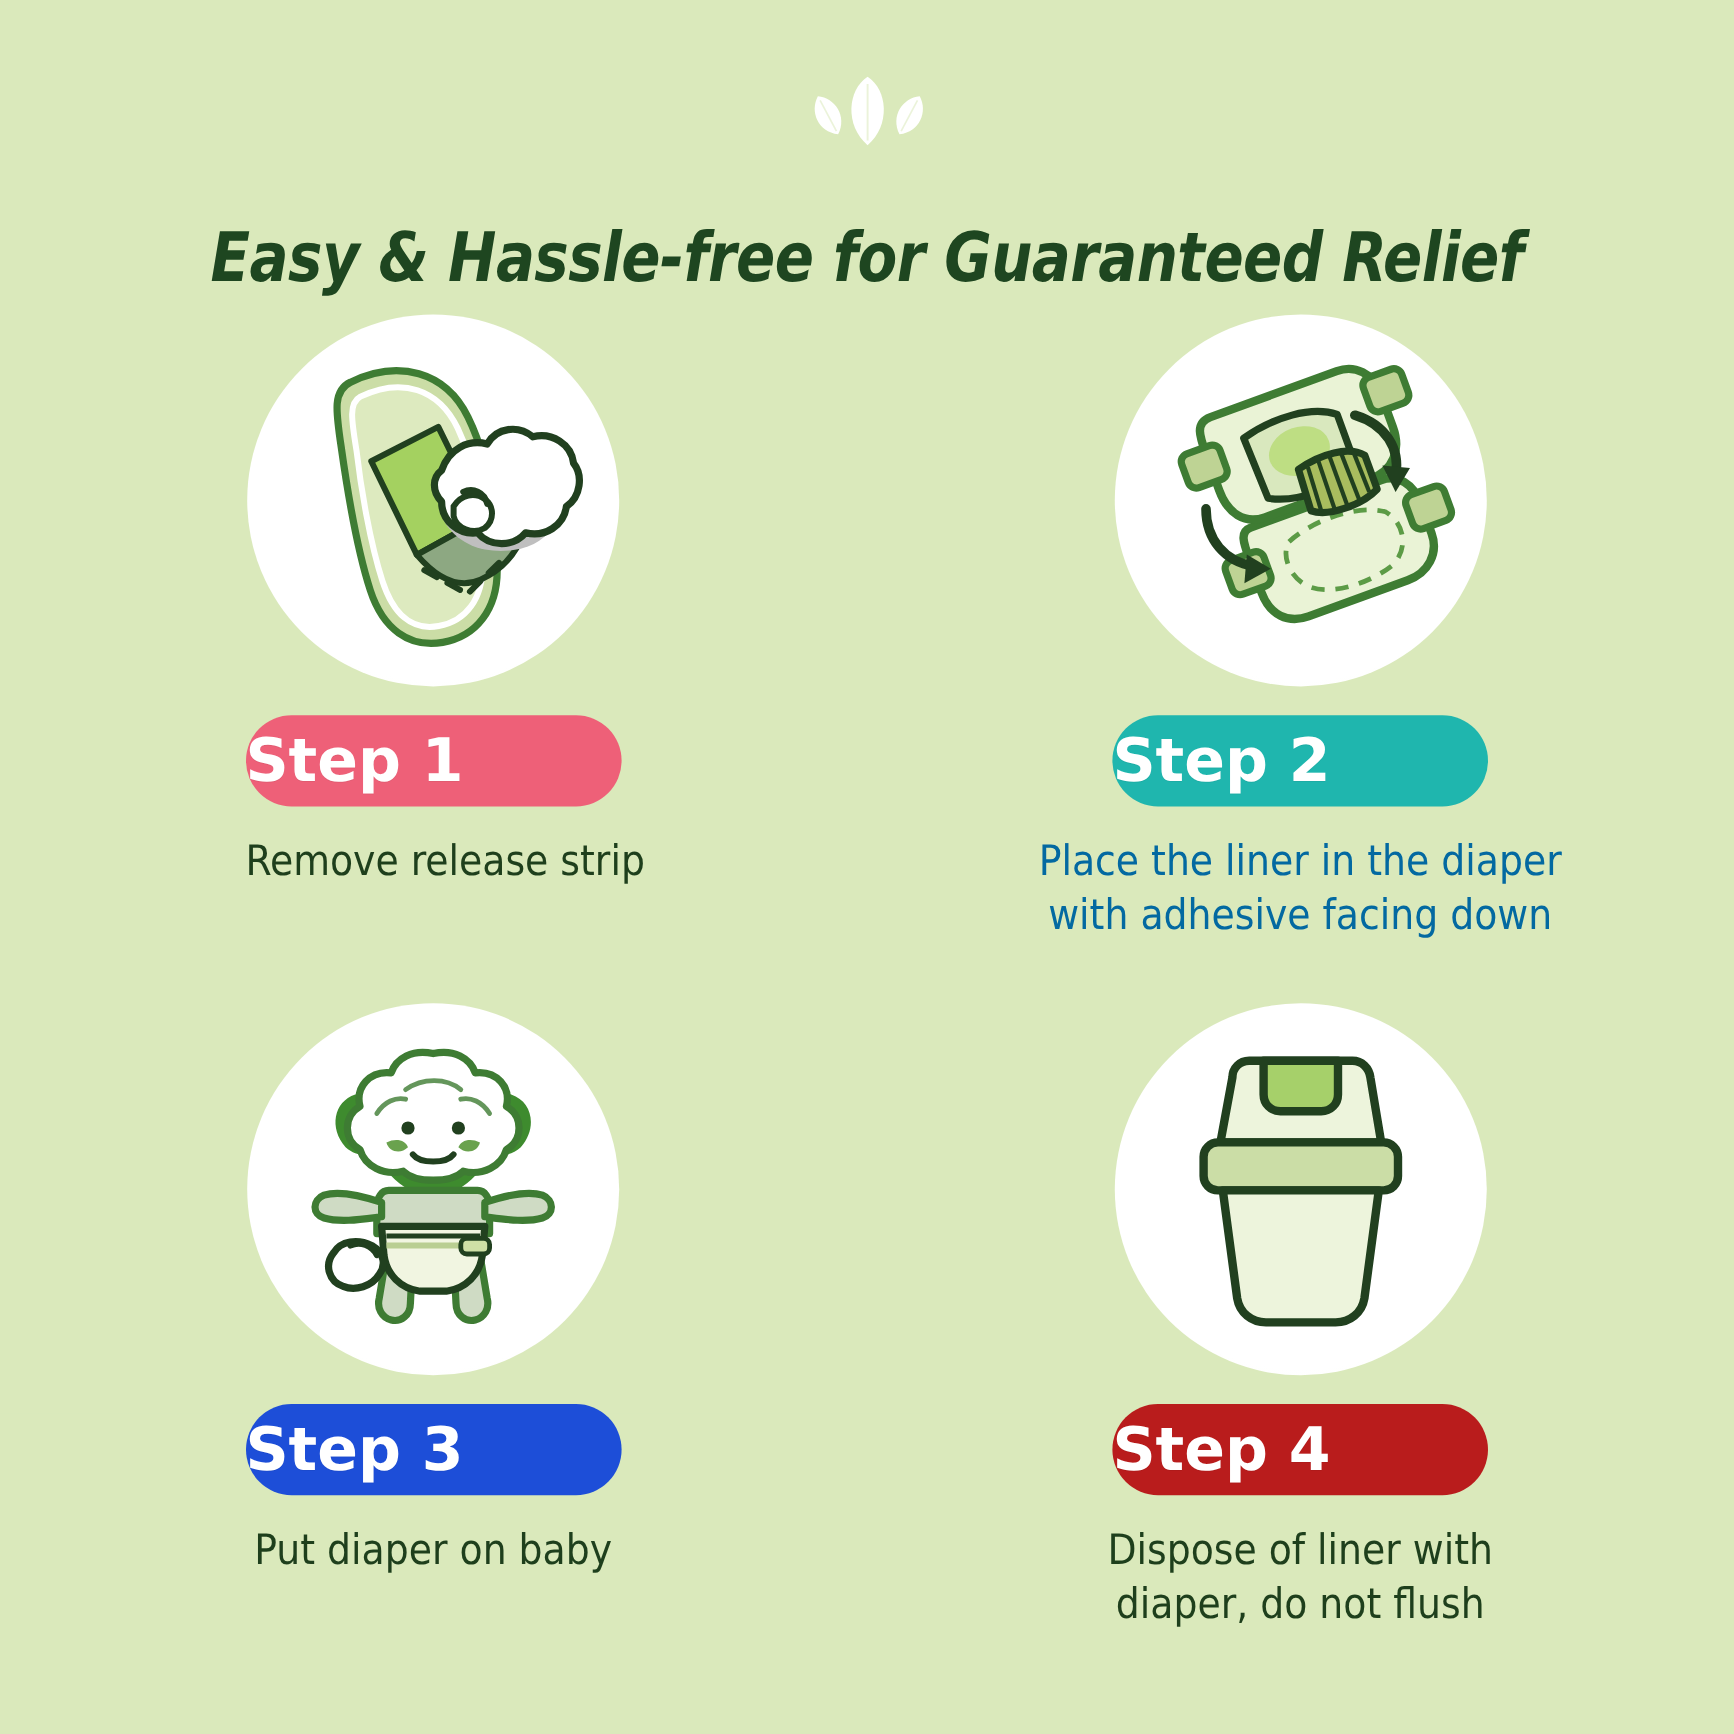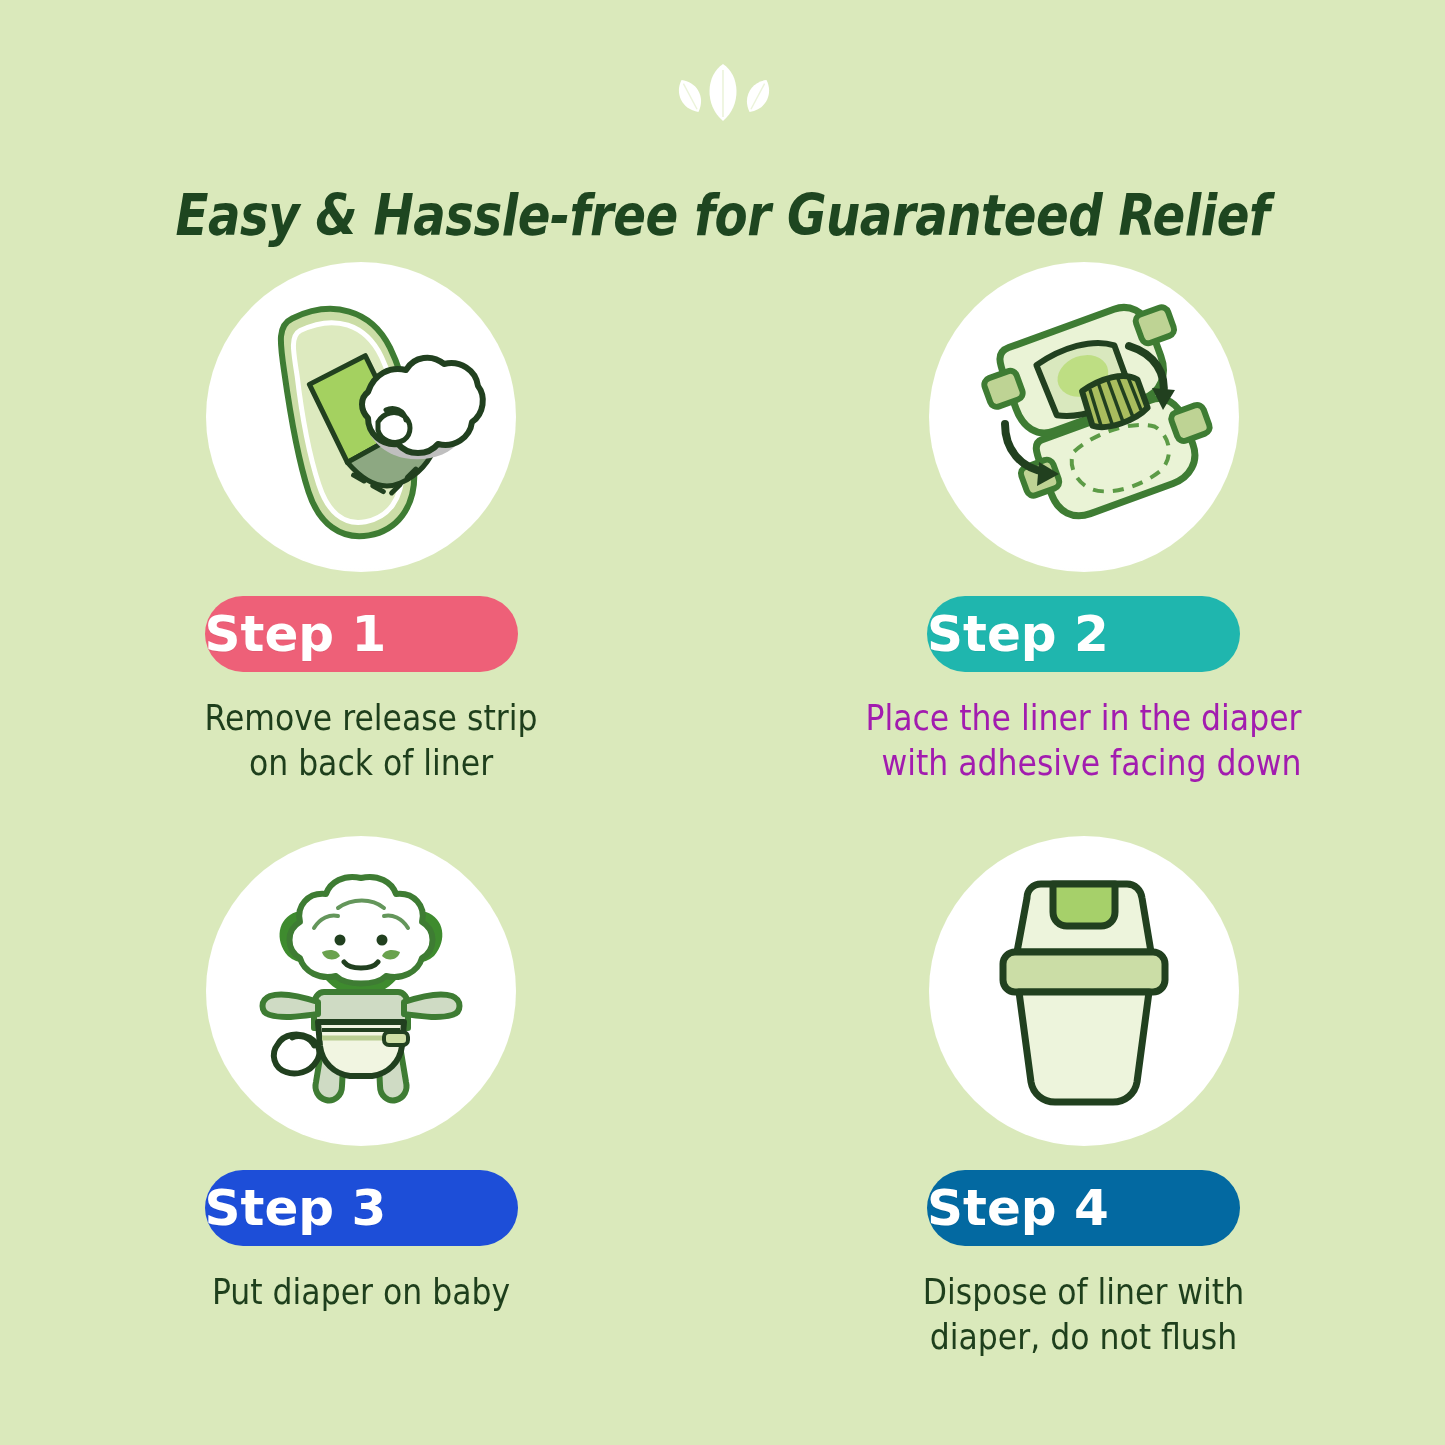--- a/index.html
+++ b/index.html
@@ -170,21 +170,20 @@
           <path d="M160 148 C166 138 178 136 186 142 C194 148 194 160 186 166
                    C176 172 162 166 160 156 Z" fill="#ffffff" stroke="#21401F" stroke-width="5"></path>
           <path d="M168 136 C176 132 186 136 188 146" fill="none" stroke="#21401F" stroke-width="5" stroke-linecap="round"></path>
         </svg>
       </div>
       <div class="badge" style="background:#EE6078">
         <span>Step 1</span>
       </div>
       <div class="caption" style="color: rgb(30, 63, 28); margin-left: 20px;">
         <div>Remove release strip</div>
-        <div>on back of liner</div>
       </div>
     </div>
 
     <div class="step-cell">
       <div class="circle-wrap">
         <svg width="286" height="286" viewBox="0 0 286 286">
           <g transform="rotate(-20 143 143)">
 
             <path d="M96 150 L212 150 C226 150 236 162 236 180 L236 206
                      C236 224 222 236 204 236 L116 236
@@ -221,21 +220,21 @@
           <path d="M188 72 C214 80 226 100 222 122" fill="none" stroke="#21401F" stroke-width="8" stroke-linecap="round"></path>
           <path d="M222 136 L211 114 L234 116 Z" fill="#21401F"></path>
 
           <path d="M64 150 C64 176 80 194 104 198" fill="none" stroke="#21401F" stroke-width="8" stroke-linecap="round"></path>
           <path d="M118 200 L96 212 L98 188 Z" fill="#21401F"></path>
         </svg>
       </div>
       <div class="badge" style="background:#1FB6AE">
         <span>Step 2</span>
       </div>
-      <div class="caption" style="color: #a21caf; text-align: right;">
+      <div class="caption" style="color: #0369a1;">
         <div>Place the liner in the diaper</div>
         <div>with adhesive facing down</div>
       </div>
     </div>
 
     <div class="step-cell row2">
       <div class="circle-wrap">
         <svg width="270" height="270" viewBox="0 0 270 270">
 
           <path d="M70 56 C52 62 48 84 62 100 C78 114 98 104 100 86 C102 70 88 52 70 56 Z" fill="#3E8B2E"></path>
@@ -305,21 +304,21 @@
 
           <path d="M104 28 L166 28 L166 56 C166 64 160 70 152 70
                    L118 70 C110 70 104 64 104 56 Z" fill="#A6D06A" stroke="#21401F" stroke-width="7" stroke-linejoin="round"></path>
 
           <rect x="54" y="96" width="162" height="40" rx="12" fill="#CBDDA6" stroke="#21401F" stroke-width="7"></rect>
 
           <path d="M70 136 L200 136 L188 226 C186 238 176 246 164 246
                    L106 246 C94 246 84 238 82 226 Z" fill="#EDF4DC" stroke="#21401F" stroke-width="7" stroke-linejoin="round"></path>
         </svg>
       </div>
-      <div class="badge" style="background:#0369a1">
+      <div class="badge" style="background:#b91c1c">
         <span>Step 4</span>
       </div>
       <div class="caption" style="color: rgb(30, 63, 28);">
         <div>Dispose of liner with</div>
         <div>diaper, do not flush</div>
       </div>
     </div>
 
   </div>
 </div>

